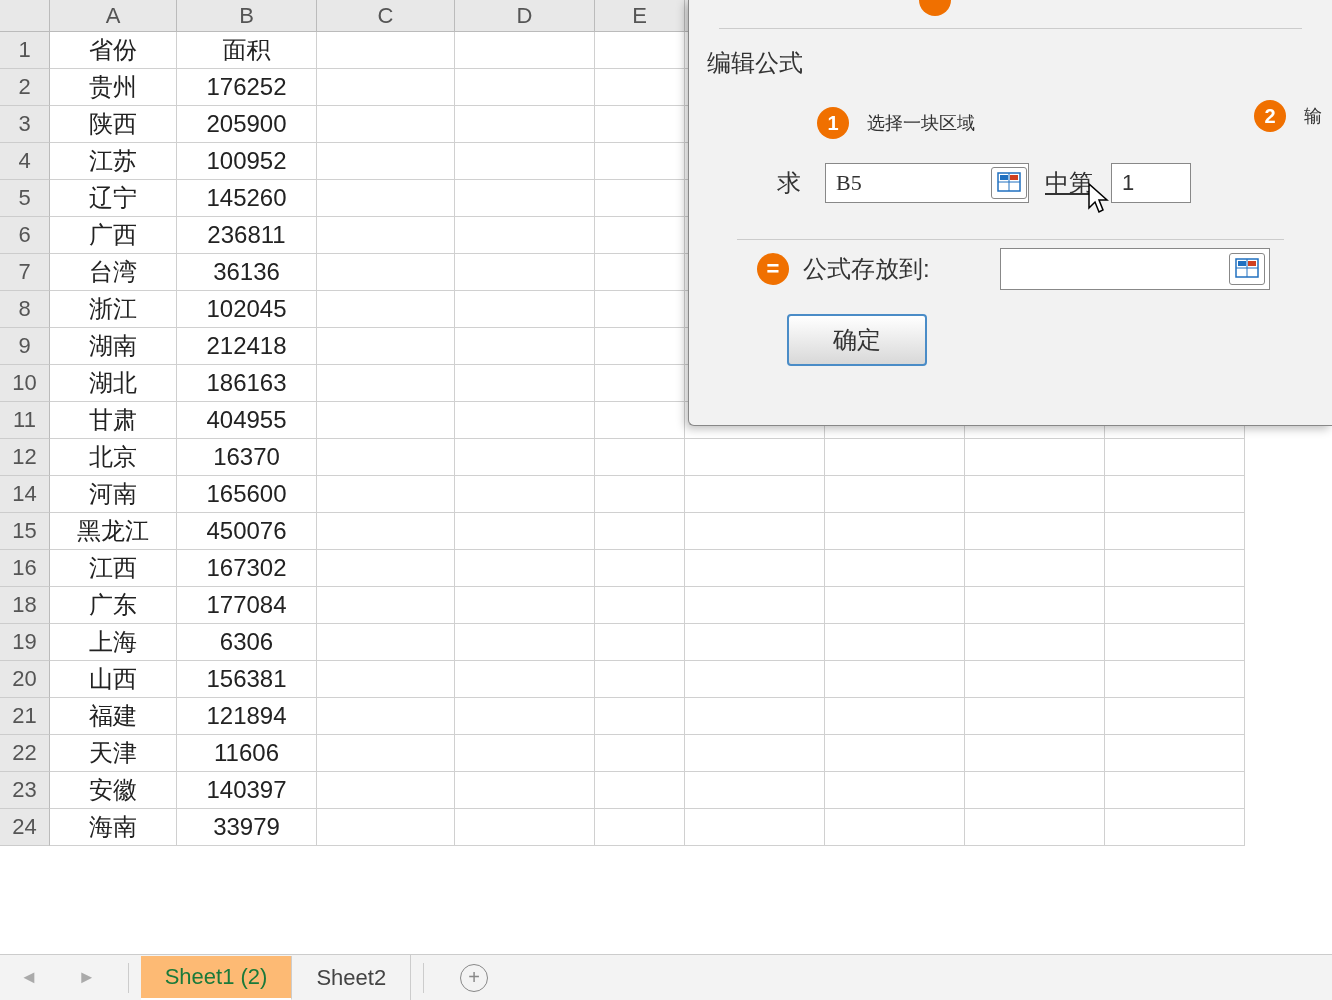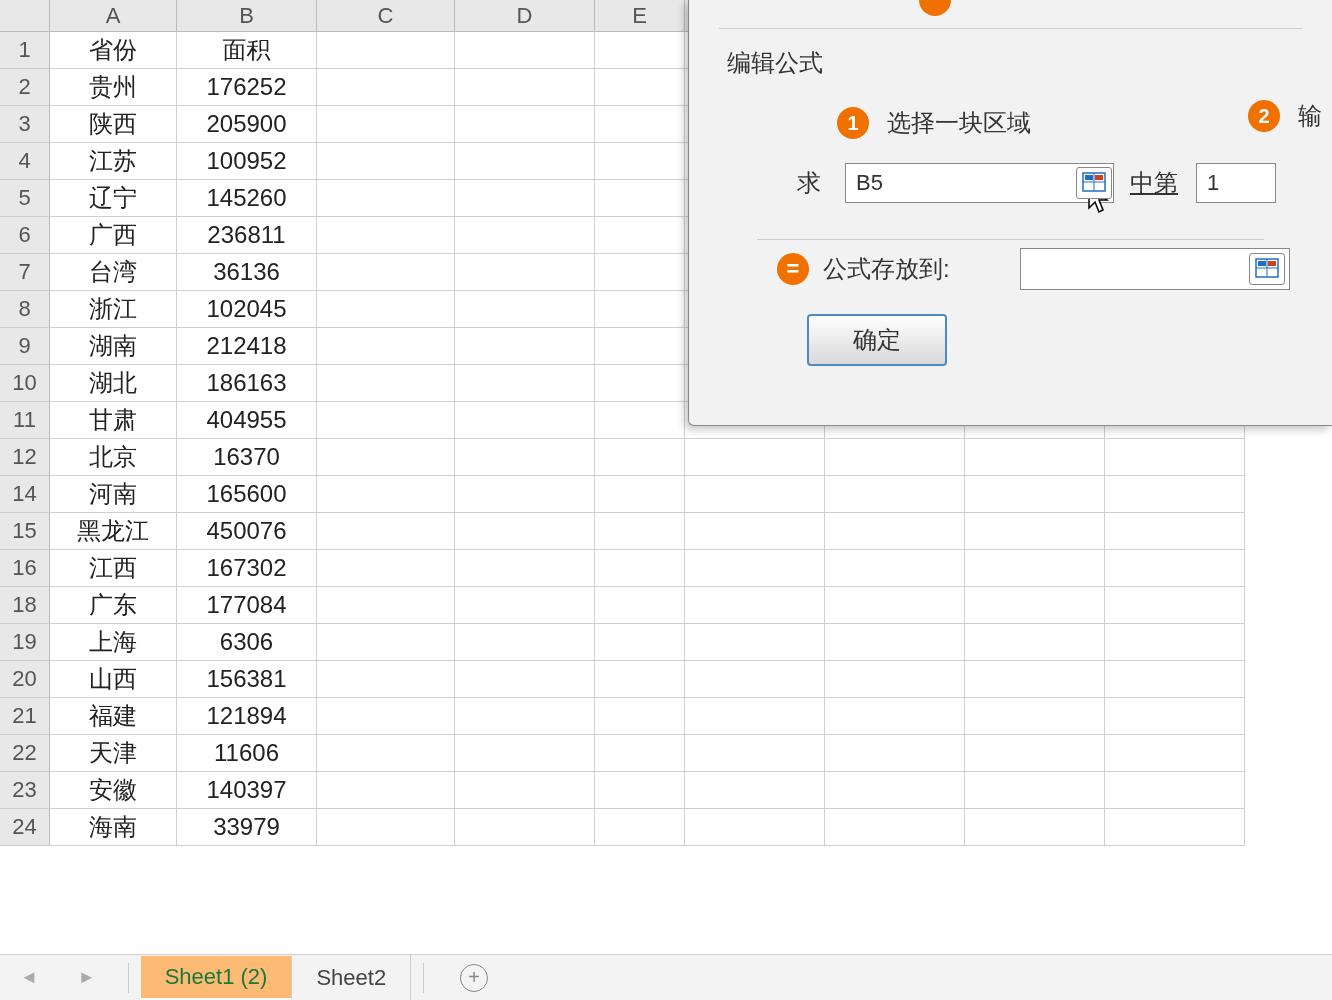--- a/index.html
+++ b/index.html
@@ -123,21 +123,21 @@
       font-size: 18px;
       color: #666;
     }
     
     .dialog-divider {
       margin: 4px 30px 8px 30px;
       border-top: 1px solid #ccc;
     }
     
     .formula-section {
-      padding: 10px 38px;
+      padding: 10px 18px;
     }
     
     .formula-title {
       font-size: 24px;
       color: #333;
       margin-bottom: 28px;
     }
     
     .step-row {
       display: flex;
@@ -154,21 +154,21 @@
       border-radius: 50%;
       display: flex;
       align-items: center;
       justify-content: center;
       font-size: 20px;
       font-weight: bold;
       margin-right: 18px;
     }
     
     .step-text {
-      font-size: 24px;
+      font-size: 18px;
       color: #333;
     }
     
     .step-row-2 {
       position: absolute;
       right: 10px;
       top: 100px;
       display: flex;
       align-items: center;
     }
@@ -192,21 +192,22 @@
       background: #fff;
       height: 40px;
       padding: 4px 10px;
       font-size: 22px;
       color: #333;
       display: flex;
       align-items: center;
     }
     
     .input-b5 {
-      width: 269px;
+      width: 204px;
+      font-family: Liberation Serif, serif;
     }
     
     .picker-btn {
       width: 36px;
       height: 32px;
       background: #fff;
       border: 1px solid #888;
       border-radius: 3px;
       margin-left: -38px;
       display: flex;

